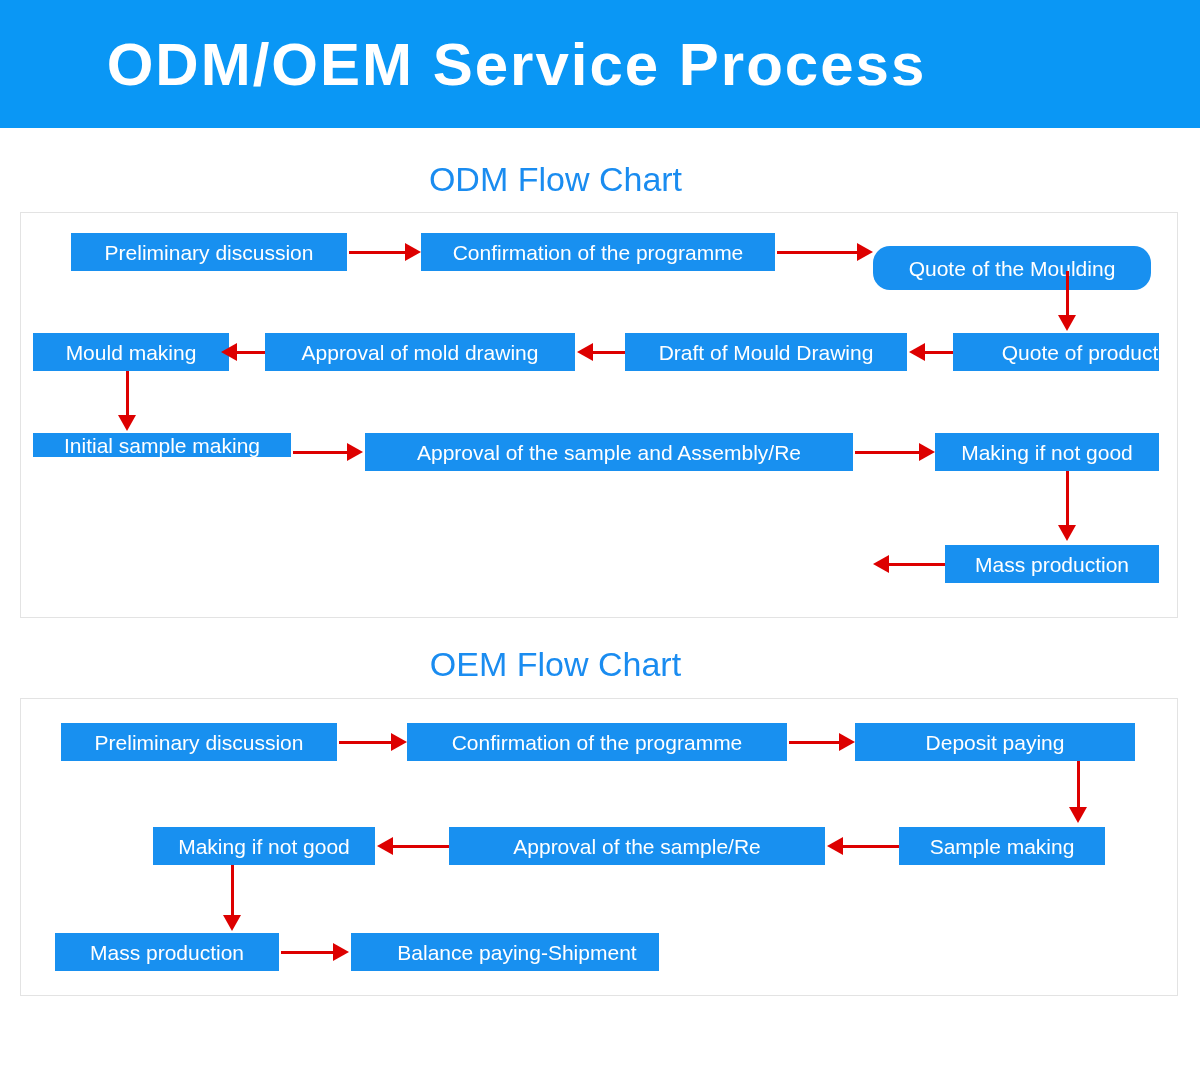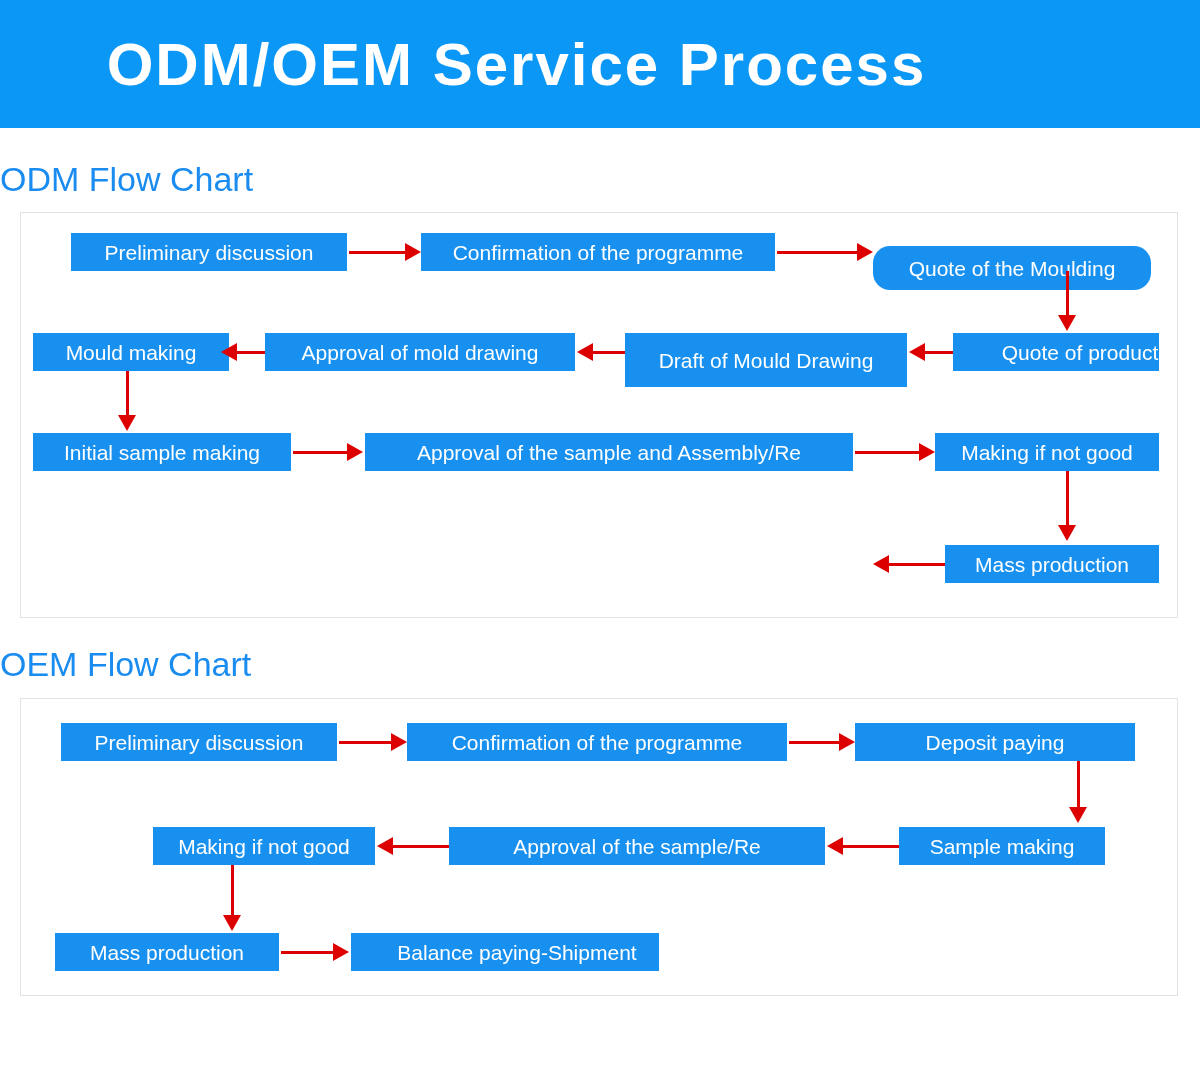--- a/index.html
+++ b/index.html
@@ -38,20 +38,21 @@
     font-weight: bold;
     letter-spacing: 2px;
     white-space: nowrap;
     font-family: "Liberation Sans", sans-serif;
   }
 
   
   .section-title {
     position: absolute;
     width: 1111px;
+    text-align: center;
     color: #1a8cf0;
     font-size: 34px;
     font-weight: normal;
     font-family: "Liberation Sans", sans-serif;
   }
   #odm-title { left: 0; top: 160px; }
   #oem-title { left: 0; top: 645px; }
 
   
   .flow-panel {
@@ -160,33 +161,33 @@
   <div class="flow-box" style="left:12px; top:120px; width:196px; height:38px;">Mould making</div>
   <div class="arrow arrow-h" style="left:200px; top:130px; width:44px;">
     <div class="head-left"></div>
       <div class="shaft"></div>
   </div>
   <div class="flow-box" style="left:244px; top:120px; width:310px; height:38px;">Approval of mold drawing</div>
   <div class="arrow arrow-h" style="left:556px; top:130px; width:48px;">
     <div class="head-left"></div>
       <div class="shaft"></div>
   </div>
-  <div class="flow-box" style="left:604px; top:120px; width:282px; height:54px;">Draft of Mould Drawing</div>
+  <div class="flow-box" style="left:604px; top:120px; width:282px; height:38px;">Draft of Mould Drawing</div>
   <div class="arrow arrow-h" style="left:888px; top:130px; width:44px;">
     <div class="head-left"></div>
       <div class="shaft"></div>
   </div>
   <div class="flow-box" style="left:932px; top:120px; width:206px; height:38px;padding-left:48px;">Quote of product</div>
 
   <div class="arrow arrow-v" style="left:97px; top:158px; height:60px;">
     <div class="shaft"></div>
       <div class="head-down"></div>
   </div>
 
-  <div class="flow-box" style="left:12px; top:220px; width:258px; height:38px;">Initial sample making</div>
+  <div class="flow-box" style="left:12px; top:220px; width:258px; height:24px;">Initial sample making</div>
   <div class="arrow arrow-h" style="left:272px; top:230px; width:70px;">
     <div class="shaft"></div>
       <div class="head-right"></div>
   </div>
   <div class="flow-box" style="left:344px; top:220px; width:488px; height:38px;">Approval of the sample and Assembly/Re</div>
   <div class="arrow arrow-h" style="left:834px; top:230px; width:80px;">
     <div class="shaft"></div>
       <div class="head-right"></div>
   </div>
   <div class="flow-box" style="left:914px; top:220px; width:224px; height:38px;">Making if not good</div>

